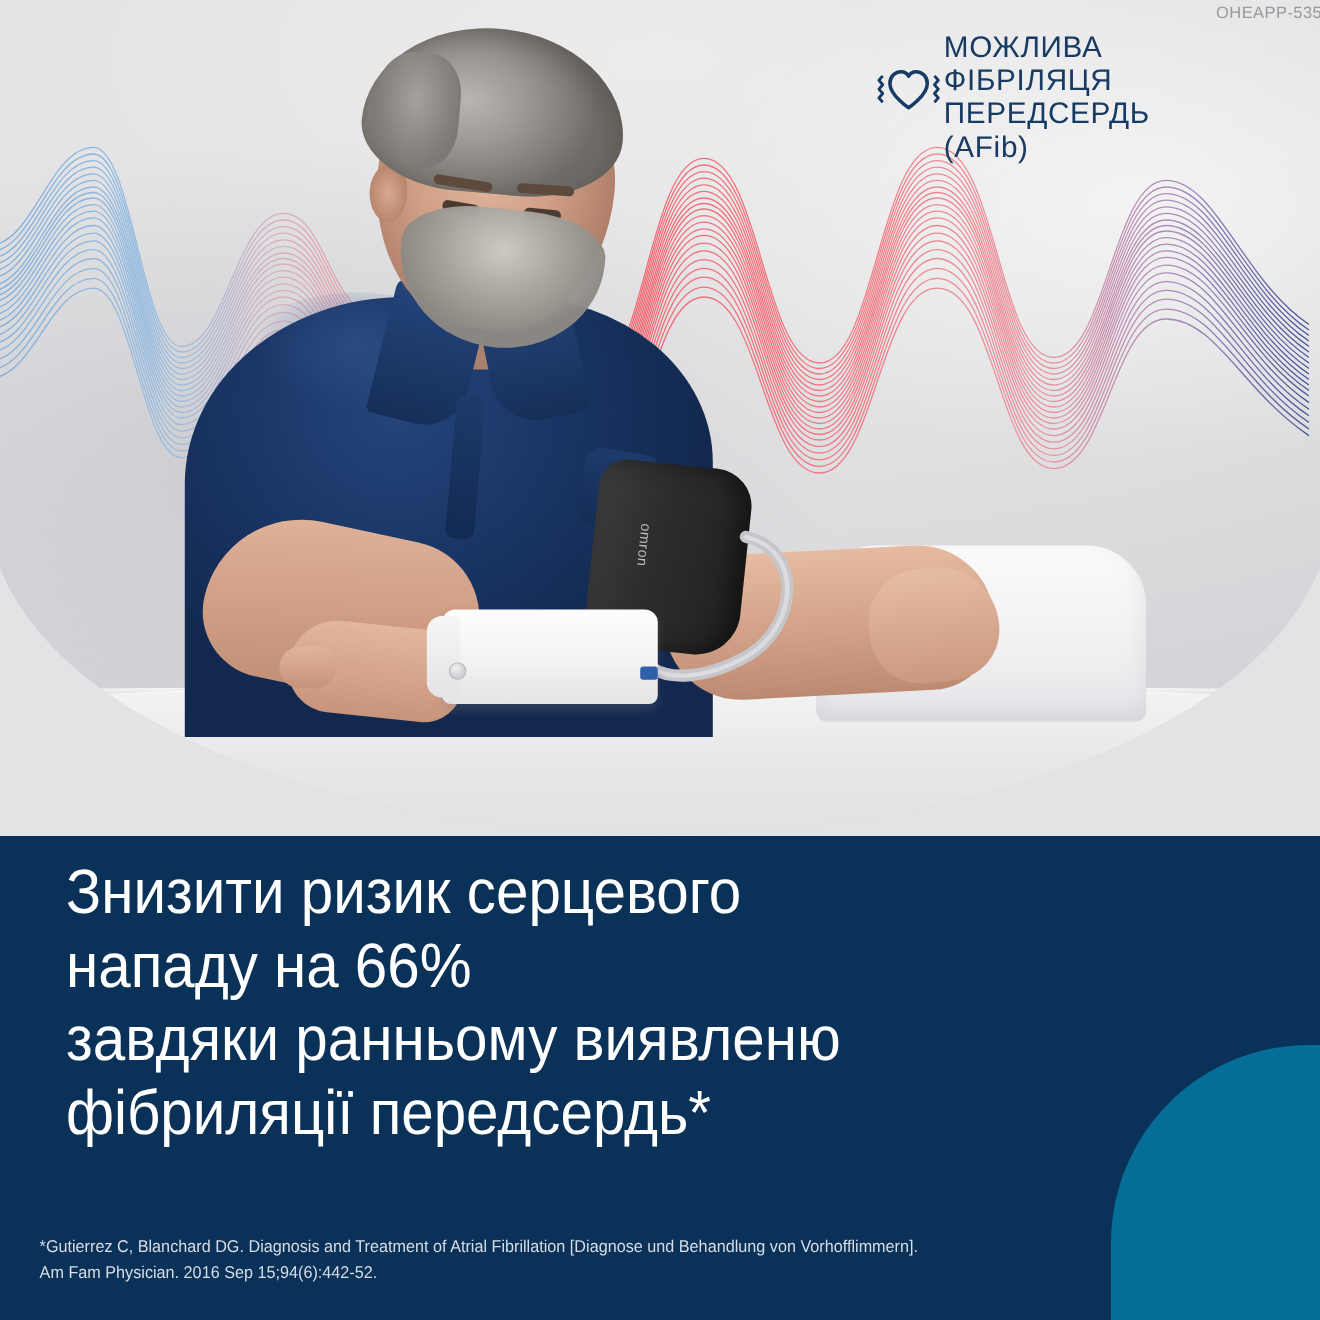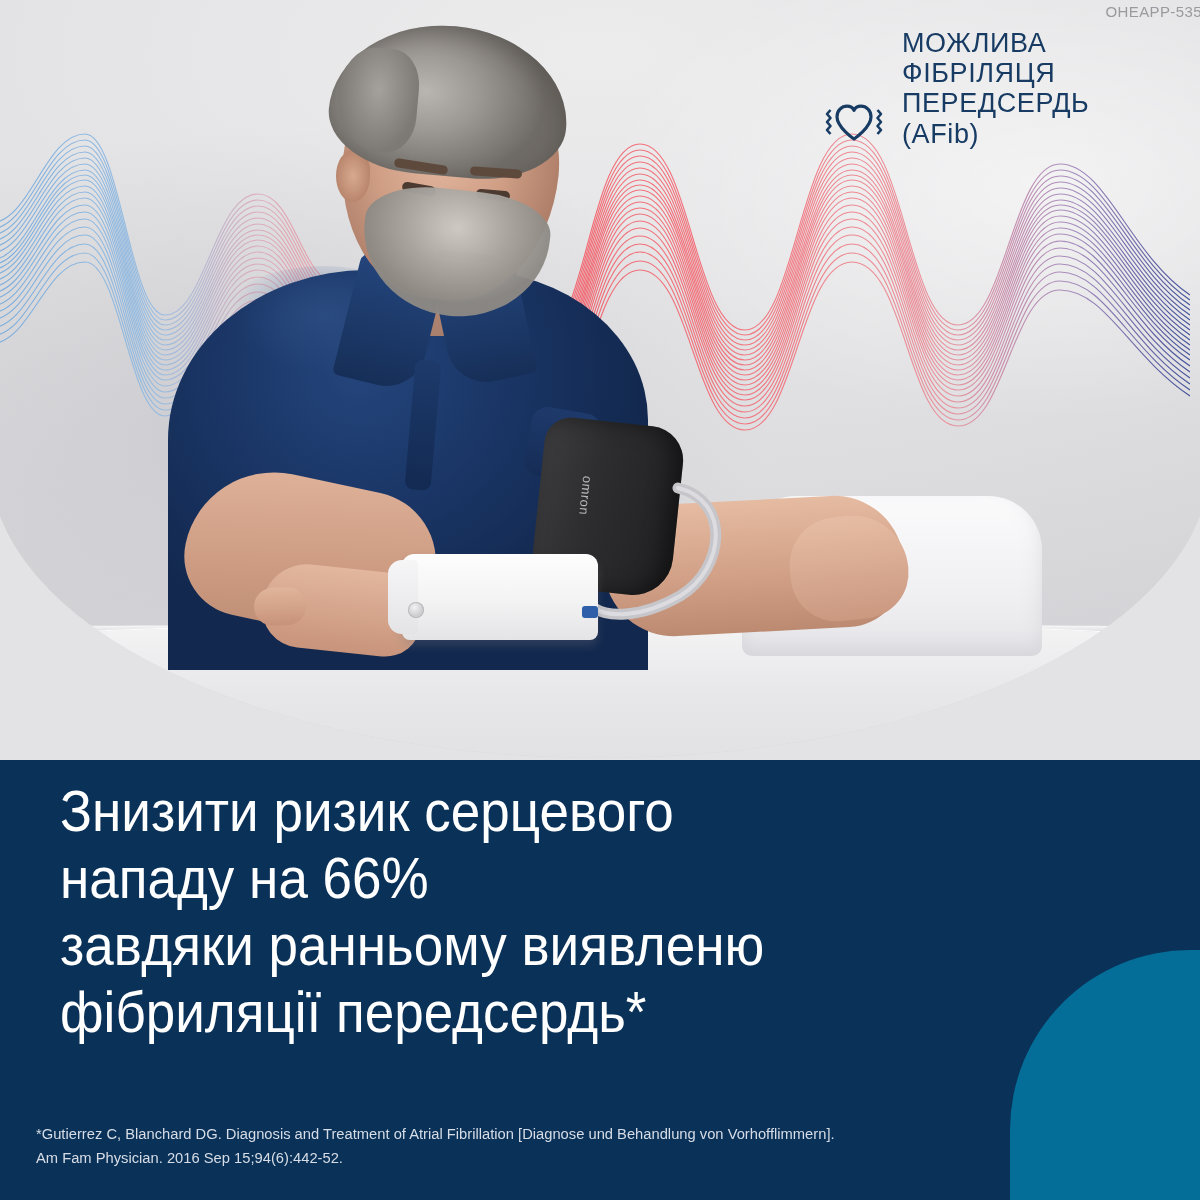--- a/index.html
+++ b/index.html
@@ -285,24 +285,24 @@
     box-shadow: inset 0 0 0 1px rgba(160,160,166,.5);
   }
   .tube-plug {
     position:absolute; left:592px; top:666px; width:16px; height:12px;
     background:#2f5fa8; border-radius:3px;
   }
 
   
   .badge {
     position: absolute;
-    left: 834px; top: 88px;
+    left: 806px; top: 88px;
     display: flex;
-    align-items: flex-end;
-    gap: 18px;
+    align-items: flex-start;
+    gap: 2px;
   }
   .badge-text {
     color: #173b63;
     font-size: 27px;
     line-height: 1.12;
     letter-spacing: .6px;
     font-weight: 500;
     white-space: pre;
     font-family: "Liberation Sans", sans-serif;
   }

